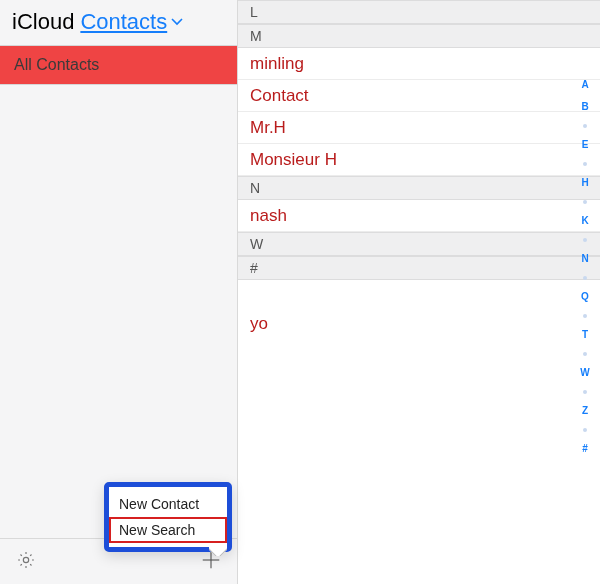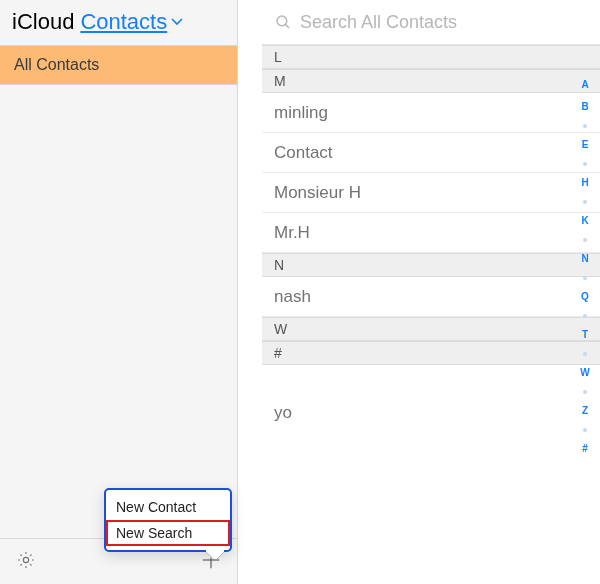--- a/index.html
+++ b/index.html
@@ -1,53 +1,53 @@
 <!DOCTYPE html>
 <html><head>
 <meta charset="utf-8">
 <style>
   * { box-sizing: border-box; margin: 0; padding: 0; }
   html, body { width: 600px; height: 584px; overflow: hidden; font-family: -apple-system, "Helvetica Neue", Helvetica, Arial, sans-serif; }
   body { background: #fff; position: relative; }
 
-  .app { display: flex; width: 600px; height: 584px; gap: 24px; }
+  .app { display: flex; width: 600px; height: 584px; }
 
   
   .sidebar { width: 238px; flex: 0 0 238px; background: #f5f5f6; border-right: 1px solid #d9d9d9; display: flex; flex-direction: column; position: relative; }
   .sidebar-header { height: 45px; display: flex; align-items: center; padding: 0 12px; border-bottom: 1px solid transparent; }
   .app-title { font-size: 22px; font-weight: 500; color: #000; }
   .dropdown { display: inline-flex; align-items: center; margin-left: 6px; cursor: pointer; }
   .dropdown-label { font-size: 22px; font-weight: 300; color: #157efb; text-decoration: underline; }
   .chev { margin-left: 4px; }
   .chev svg { display: block; }
 
-  .group-row { height: 40px; display: flex; align-items: center; padding: 0 14px; font-size: 16px; color: #3a3a3a; background: #fdba74; border-top: 1px solid #d6d6d7; border-bottom: 1px solid #d6d6d7; cursor: pointer; }
+  .group-row { height: 40px; display: flex; align-items: center; padding: 0 14px; font-size: 16px; color: #3a3a3a; background: #ef4444; border-top: 1px solid #d6d6d7; border-bottom: 1px solid #d6d6d7; cursor: pointer; }
 
   .sidebar-spacer { flex: 1; }
 
   .sidebar-footer { height: 46px; border-top: 1px solid #d9d9d9; display: flex; align-items: center; justify-content: space-between; padding: 0 12px; position: relative; }
   .gear, .plus { width: 28px; height: 28px; display: flex; align-items: center; justify-content: center; cursor: pointer; color: #666; }
 
   
-  .popover { position: absolute; left: 104px; bottom: 32px; width: 128px; background: #fff; border: 2px solid #1d4ed8; border-radius: 5px; box-shadow: 0 4px 14px rgba(0,0,0,0.15); padding: 4px 0; }
+  .popover { position: absolute; left: 104px; bottom: 32px; width: 128px; background: #fff; border: 5px solid #1d4ed8; border-radius: 5px; box-shadow: 0 4px 14px rgba(0,0,0,0.15); padding: 4px 0; }
   .popover-item { padding: 5px 10px; font-size: 14px; color: #222; cursor: pointer; }
   .popover-item.hl { outline: 2px solid #d62020; outline-offset: -2px; }
   .popover-caret { position: absolute; left: 100px; bottom: -9px; width: 18px; height: 10px; overflow: hidden; }
   .popover-caret::before { content: ""; position: absolute; top: -9px; left: 0; width: 16px; height: 16px; background: #fff; border: 1px solid #bbb; transform: rotate(45deg); }
 
   
   .main { flex: 1; position: relative; display: flex; flex-direction: column; }
   .search-bar { height: 45px; display: flex; align-items: center; padding: 0 12px; border-bottom: 1px solid #e6e6e6; }
   .search-icon { margin-right: 8px; color: #b7b7b9; display: flex; }
   .search-input { border: none; outline: none; font-size: 18px; color: #333; width: 100%; background: transparent; }
   .search-input::placeholder { color: #b7b7b9; }
 
   .list { flex: 1; overflow: hidden; position: relative; }
   .section-header { background: #efeff0; border-top: 1px solid #dcdcdd; border-bottom: 1px solid #dcdcdd; padding: 3px 12px; font-size: 14px; color: #555; }
-  .contact-row { height: 40px; display: flex; align-items: center; padding: 0 12px; font-size: 17px; color: #737373; border-bottom: 1px solid #ececec; cursor: pointer; }
+  .contact-row { height: 32px; display: flex; align-items: center; padding: 0 12px; font-size: 17px; color: #b91c1c; border-bottom: 1px solid #ececec; cursor: pointer; }
   .contact-row:last-child { border-bottom: none; margin-top: 28px; }
 
   
   .alpha-index { position: absolute; right: 6px; top: 80px; width: 18px; display: flex; flex-direction: column; align-items: center; gap: 12px; }
   .alpha-letter { font-size: 10px; font-weight: 600; color: #157efb; cursor: pointer; line-height: 1; }
   .alpha-dot { width: 4px; height: 4px; border-radius: 50%; background: #c9d9ef; }
 </style>
 </head>
 <body>
 
@@ -90,37 +90,28 @@
 
       <div class="popover">
         <div class="popover-item">New Contact</div>
         <div class="popover-item hl">New Search</div>
         <div class="popover-caret"></div>
       </div>
     </div>
   </div>
 
   <div class="main">
-    <div class="search-bar">
-      <span class="search-icon">
-        <svg width="18" height="18" viewBox="0 0 24 24" fill="none" stroke="#b7b7b9" stroke-width="2">
-          <circle cx="10.5" cy="10.5" r="6.5"></circle>
-            <line x1="20" y1="20" x2="15.2" y2="15.2"></line>
-        </svg>
-      </span>
-      <input class="search-input" placeholder="Search All Contacts" style="">
-    </div>
 
     <div class="list" id="contact-list">
         <div class="section-header">L</div>
         <div class="section-header">M</div>
         <div class="contact-row">minling</div>
         <div class="contact-row">Contact</div>
+        <div class="contact-row">Mr.H</div>
         <div class="contact-row">Monsieur H</div>
-        <div class="contact-row">Mr.H</div>
         <div class="section-header">N</div>
         <div class="contact-row">nash</div>
         <div class="section-header">W</div>
         <div class="section-header">#</div>
         <div class="contact-row">yo</div>
       </div>
 
     <div class="alpha-index" id="alpha-index">
         <div class="alpha-letter">A</div>
         <div class="alpha-letter">B</div>

